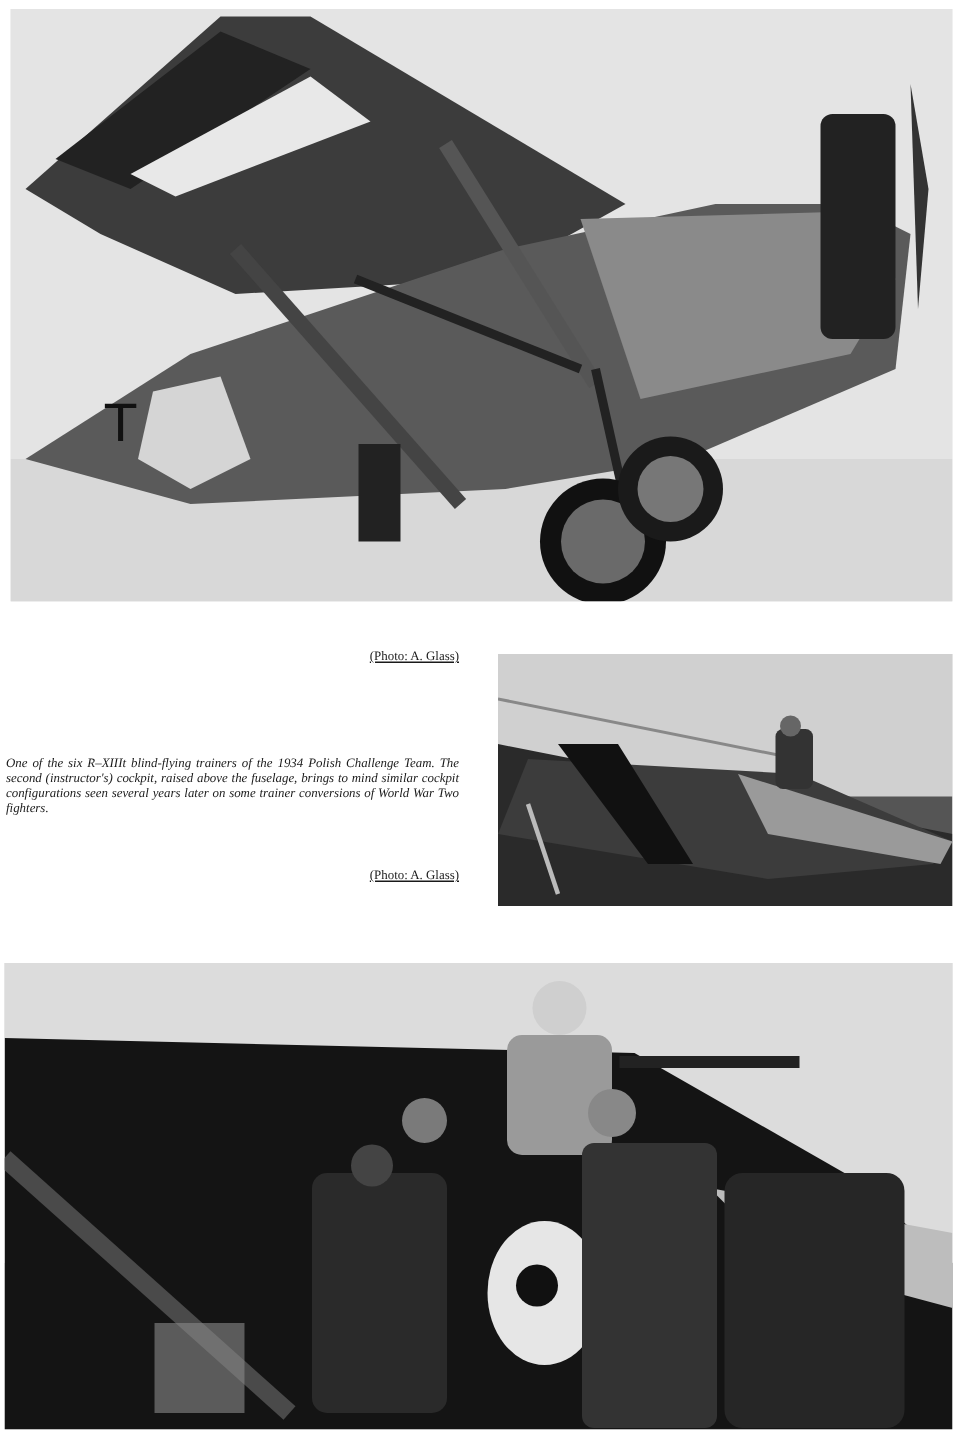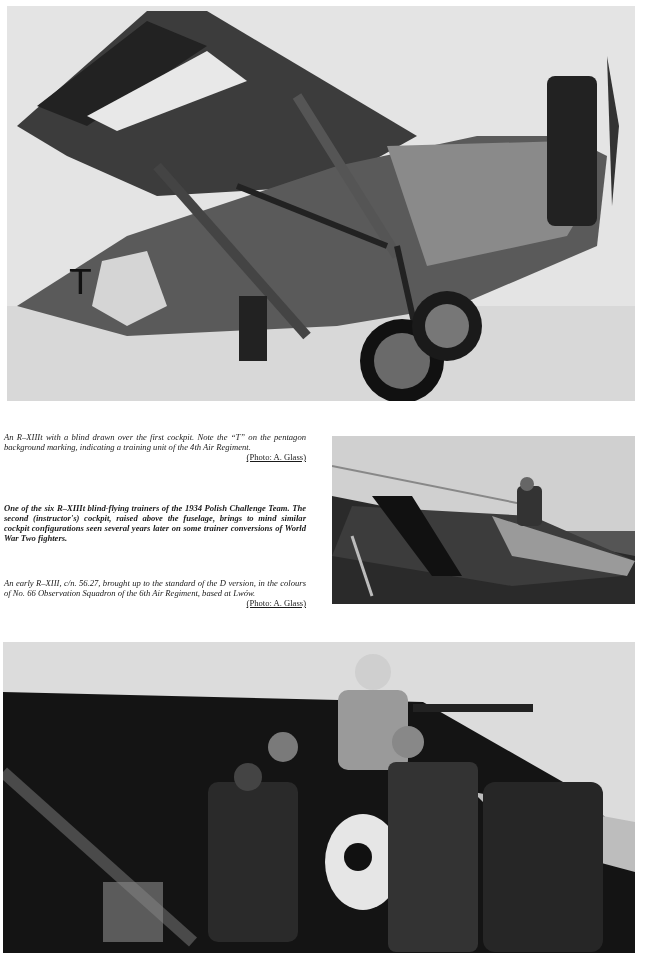--- a/index.html
+++ b/index.html
@@ -5,21 +5,21 @@
     html, body { margin: 0; padding: 0; background: #ffffff; }
     body { width: 647px; height: 960px; position: relative; overflow: hidden; font-family: "Liberation Serif", "DejaVu Serif", serif; color: #1a1a1a; }
     .photo { position: absolute; overflow: hidden; background: #cfcfcf; }
     .photo svg { display: block; width: 100%; height: 100%; }
     #photo-top { left: 7px; top: 6px; width: 628px; height: 395px; background: #e6e6e6; }
     #photo-mid { left: 332px; top: 436px; width: 303px; height: 168px; }
     #photo-bot { left: 3px; top: 642px; width: 632px; height: 311px; }
     .caption { position: absolute; left: 4px; width: 302px; font-size: 8.6px; line-height: 10px; font-style: italic; text-align: justify; text-align-last: left; }
     .caption .credit { font-style: normal; float: right; text-decoration: underline; }
     #cap-1 { top: 432px; }
-    #cap-2 { top: 503px; font-weight: bold; }
+    #cap-2 { top: 503px; }
     #cap-3 { top: 578px; }
   </style>
 </head>
 <body>
 
 <div class="photo" id="photo-top">
   <svg viewBox="0 0 628 395" preserveAspectRatio="none">
     <rect width="628" height="395" fill="#e4e4e4"></rect>
     <rect y="300" width="628" height="95" fill="#d8d8d8"></rect>
 
@@ -44,21 +44,20 @@
     <circle cx="395" cy="355" r="42" fill="#111"></circle>
     <circle cx="395" cy="355" r="28" fill="#6a6a6a"></circle>
     <circle cx="440" cy="320" r="35" fill="#1a1a1a"></circle>
     <circle cx="440" cy="320" r="22" fill="#777"></circle>
 
     <rect x="232" y="290" width="28" height="65" fill="#222"></rect>
   </svg>
 </div>
 
 <div class="caption" id="cap-1">
-  <span>An R–XIIIt with a blind drawn over the first cockpit. Note the “T” on the pentagon background marking, indicating a training unit of the 4th Air Regiment.</span>
   <span class="credit">(Photo: A. Glass)</span>
 </div>
 
 <div class="photo" id="photo-mid">
   <svg viewBox="0 0 303 168" preserveAspectRatio="none">
     <rect width="303" height="168" fill="#d0d0d0"></rect>
     <rect y="95" width="303" height="73" fill="#555"></rect>
     <polygon points="0,60 303,120 303,168 0,168" fill="#2a2a2a"></polygon>
     <polygon points="20,70 200,80 303,125 290,140 180,150 0,120" fill="#3c3c3c"></polygon>
     <polygon points="160,80 303,125 295,140 180,120" fill="#9a9a9a"></polygon>
@@ -68,21 +67,20 @@
     <circle cx="195" cy="48" r="7" fill="#666"></circle>
     <line x1="20" y1="100" x2="40" y2="160" stroke="#bbb" stroke-width="3"></line>
   </svg>
 </div>
 
 <div class="caption" id="cap-2">
   <span>One of the six R–XIIIt blind-flying trainers of the 1934 Polish Challenge Team. The second (instructor's) cockpit, raised above the fuselage, brings to mind similar cockpit configurations seen several years later on some trainer conversions of World War Two fighters.</span>
 </div>
 
 <div class="caption" id="cap-3">
-  <span>An early R–XIII, c/n. 56.27, brought up to the standard of the D version, in the colours of No. 66 Observation Squadron of the 6th Air Regiment, based at Lwów.</span>
   <span class="credit">(Photo: A. Glass)</span>
 </div>
 
 <div class="photo" id="photo-bot">
   <svg viewBox="0 0 632 311" preserveAspectRatio="none">
     <rect width="632" height="311" fill="#dcdcdc"></rect>
     <rect y="200" width="632" height="111" fill="#6a6a6a"></rect>
     <polygon points="0,50 420,60 560,140 632,200 632,311 0,311" fill="#141414"></polygon>
     <polygon points="470,150 632,180 632,230 520,200" fill="#bdbdbd"></polygon>
 

